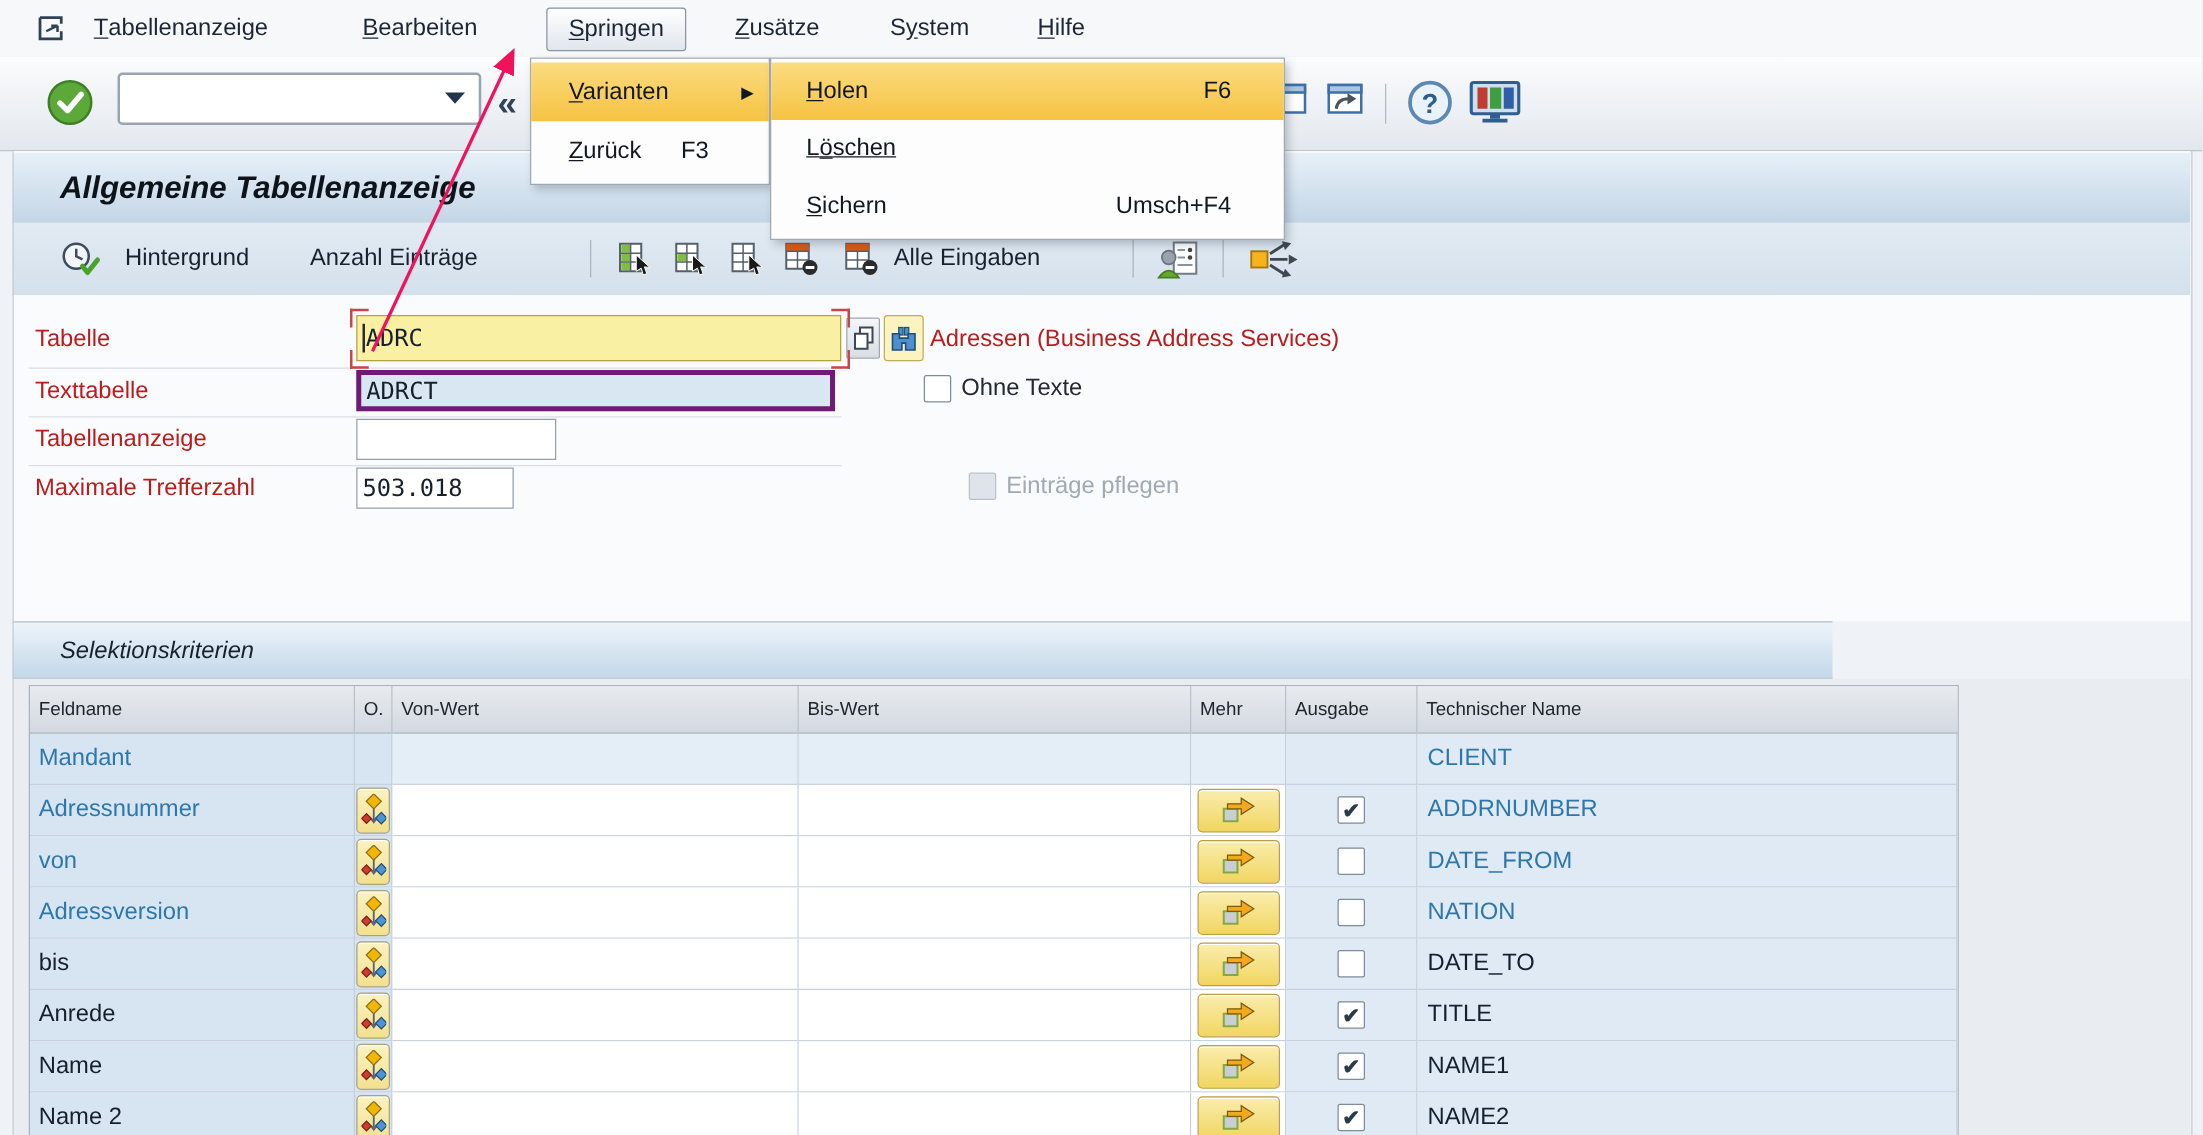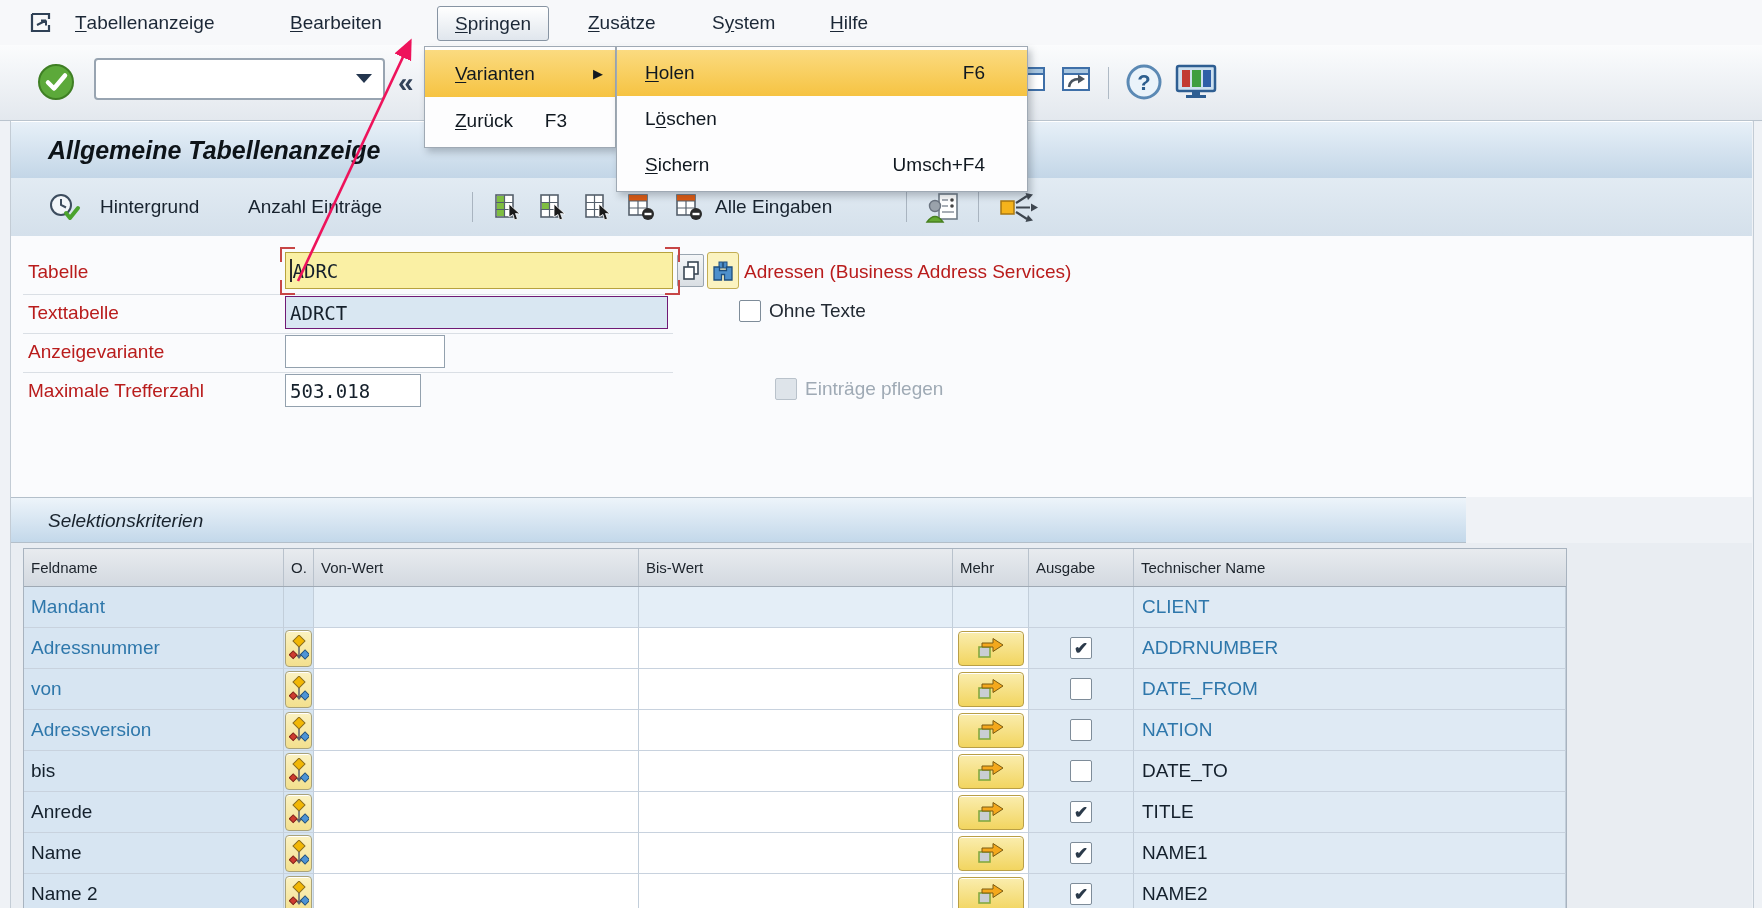--- a/index.html
+++ b/index.html
@@ -48,21 +48,21 @@
   .app-icon{position:absolute;top:13px;cursor:default;}
 
   
   .content-bg{position:absolute;left:10px;top:236px;width:1742px;height:261px;background:#FAFBFD;}
   .lower-bg{position:absolute;left:10px;top:543px;width:1742px;height:365px;background:#E9EDF2;}
   .form-label{position:absolute;font-size:19px;color:#b91c1c;}
   .form-sep{position:absolute;left:23px;width:650px;height:1px;background:#DADFE5;}
   .field{position:absolute;box-sizing:border-box;font-family:"DejaVu Sans Mono",monospace;
          font-size:19px;color:#15202B;display:flex;align-items:center;padding-left:4px;}
   .f-yellow{background:#FAF0A4;border:1px solid #B7A23E;}
-  .f-readonly{background:#D9E7F2;border:1px solid #701a75;}
+  .f-readonly{background:#D9E7F2;border:4px solid #701a75;}
   .f-white{background:#FFFFFF;border:1px solid #93A1AE;}
   .caret{display:inline-block;width:1.5px;height:23px;background:#2B2B2B;margin-right:1px;}
 
   
   .corner{position:absolute;width:13px;height:13px;border:0 solid #C74646;z-index:4;}
   .c-tl{border-left-width:2.5px;border-top-width:2.5px;}
   .c-tr{border-right-width:2.5px;border-top-width:2.5px;}
   .c-bl{border-left-width:2.5px;border-bottom-width:2.5px;}
   .c-br{border-right-width:2.5px;border-bottom-width:2.5px;}
 
@@ -325,28 +325,28 @@
   <div class="form-label" style="left:28px;top:302px;">Texttabelle</div>
   <div class="field f-readonly" style="left:285px;top:296px;width:383px;height:33px;">
     <span>ADRCT</span>
   </div>
   <div class="abs" style="left:739px;top:300px;display:flex;align-items:center;">
     <div class="cb"></div>
     <span style="font-size:19px;margin-left:8px;color:#222A33;">Ohne Texte</span>
   </div>
 
   <div class="form-sep" style="top:333px;"></div>
-  <div class="form-label" style="left:28px;top:341px;">Anzeigevariante</div>
+  <div class="form-label" style="left:28px;top:341px;">Tabellenanzeige</div>
   <div class="field f-white" style="left:285px;top:335px;width:160px;height:33px;">
     <span></span>
   </div>
 
   <div class="form-sep" style="top:372px;"></div>
   <div class="form-label" style="left:28px;top:380px;">Maximale Trefferzahl</div>
-  <div class="field f-white" style="left:285px;top:374px;width:136px;height:33px;">
+  <div class="field f-white" style="left:285px;top:374px;width:126px;height:33px;">
     <span>503.018</span>
   </div>
   <div class="abs" style="left:739px;top:378px;display:flex;align-items:center;padding-left:36px;">
     <div class="cb disabled"></div>
     <span style="font-size:19px;margin-left:8px;color:#9FAAB5;">Einträge pflegen</span>
   </div>
 
   <div class="sel-band">
     <div class="sel-band-title">Selektionskriterien</div>
   </div>
@@ -593,21 +593,21 @@
       <span><span></span><span class="mn">Z</span><span>urück</span></span>
       <span class="sc">F3</span>
     </div>
   </div>
 
   <div class="menu-panel" style="left:616px;top:46px;width:410px;">
     <div class="mp-item hl" style="height:46px;padding:0 42px 0 28px;">
       <span><span></span><span class="mn">H</span><span>olen</span></span>
       <span class="sc">F6</span>
     </div>
-    <div class="mp-item" style="height:46px;padding:0 42px 0 28px;">
+    <div class="mp-item" style="height:46px;padding:0 42px 0 28px;text-decoration:underline;">
       <span><span>L</span><span class="mn">ö</span><span>schen</span></span>
       <span class="sc"></span>
     </div>
     <div class="mp-item" style="height:46px;padding:0 42px 0 28px;">
       <span><span></span><span class="mn">S</span><span>ichern</span></span>
       <span class="sc">Umsch+F4</span>
     </div>
   </div>
 
   <svg class="arrow-overlay" width="1762" height="908">

